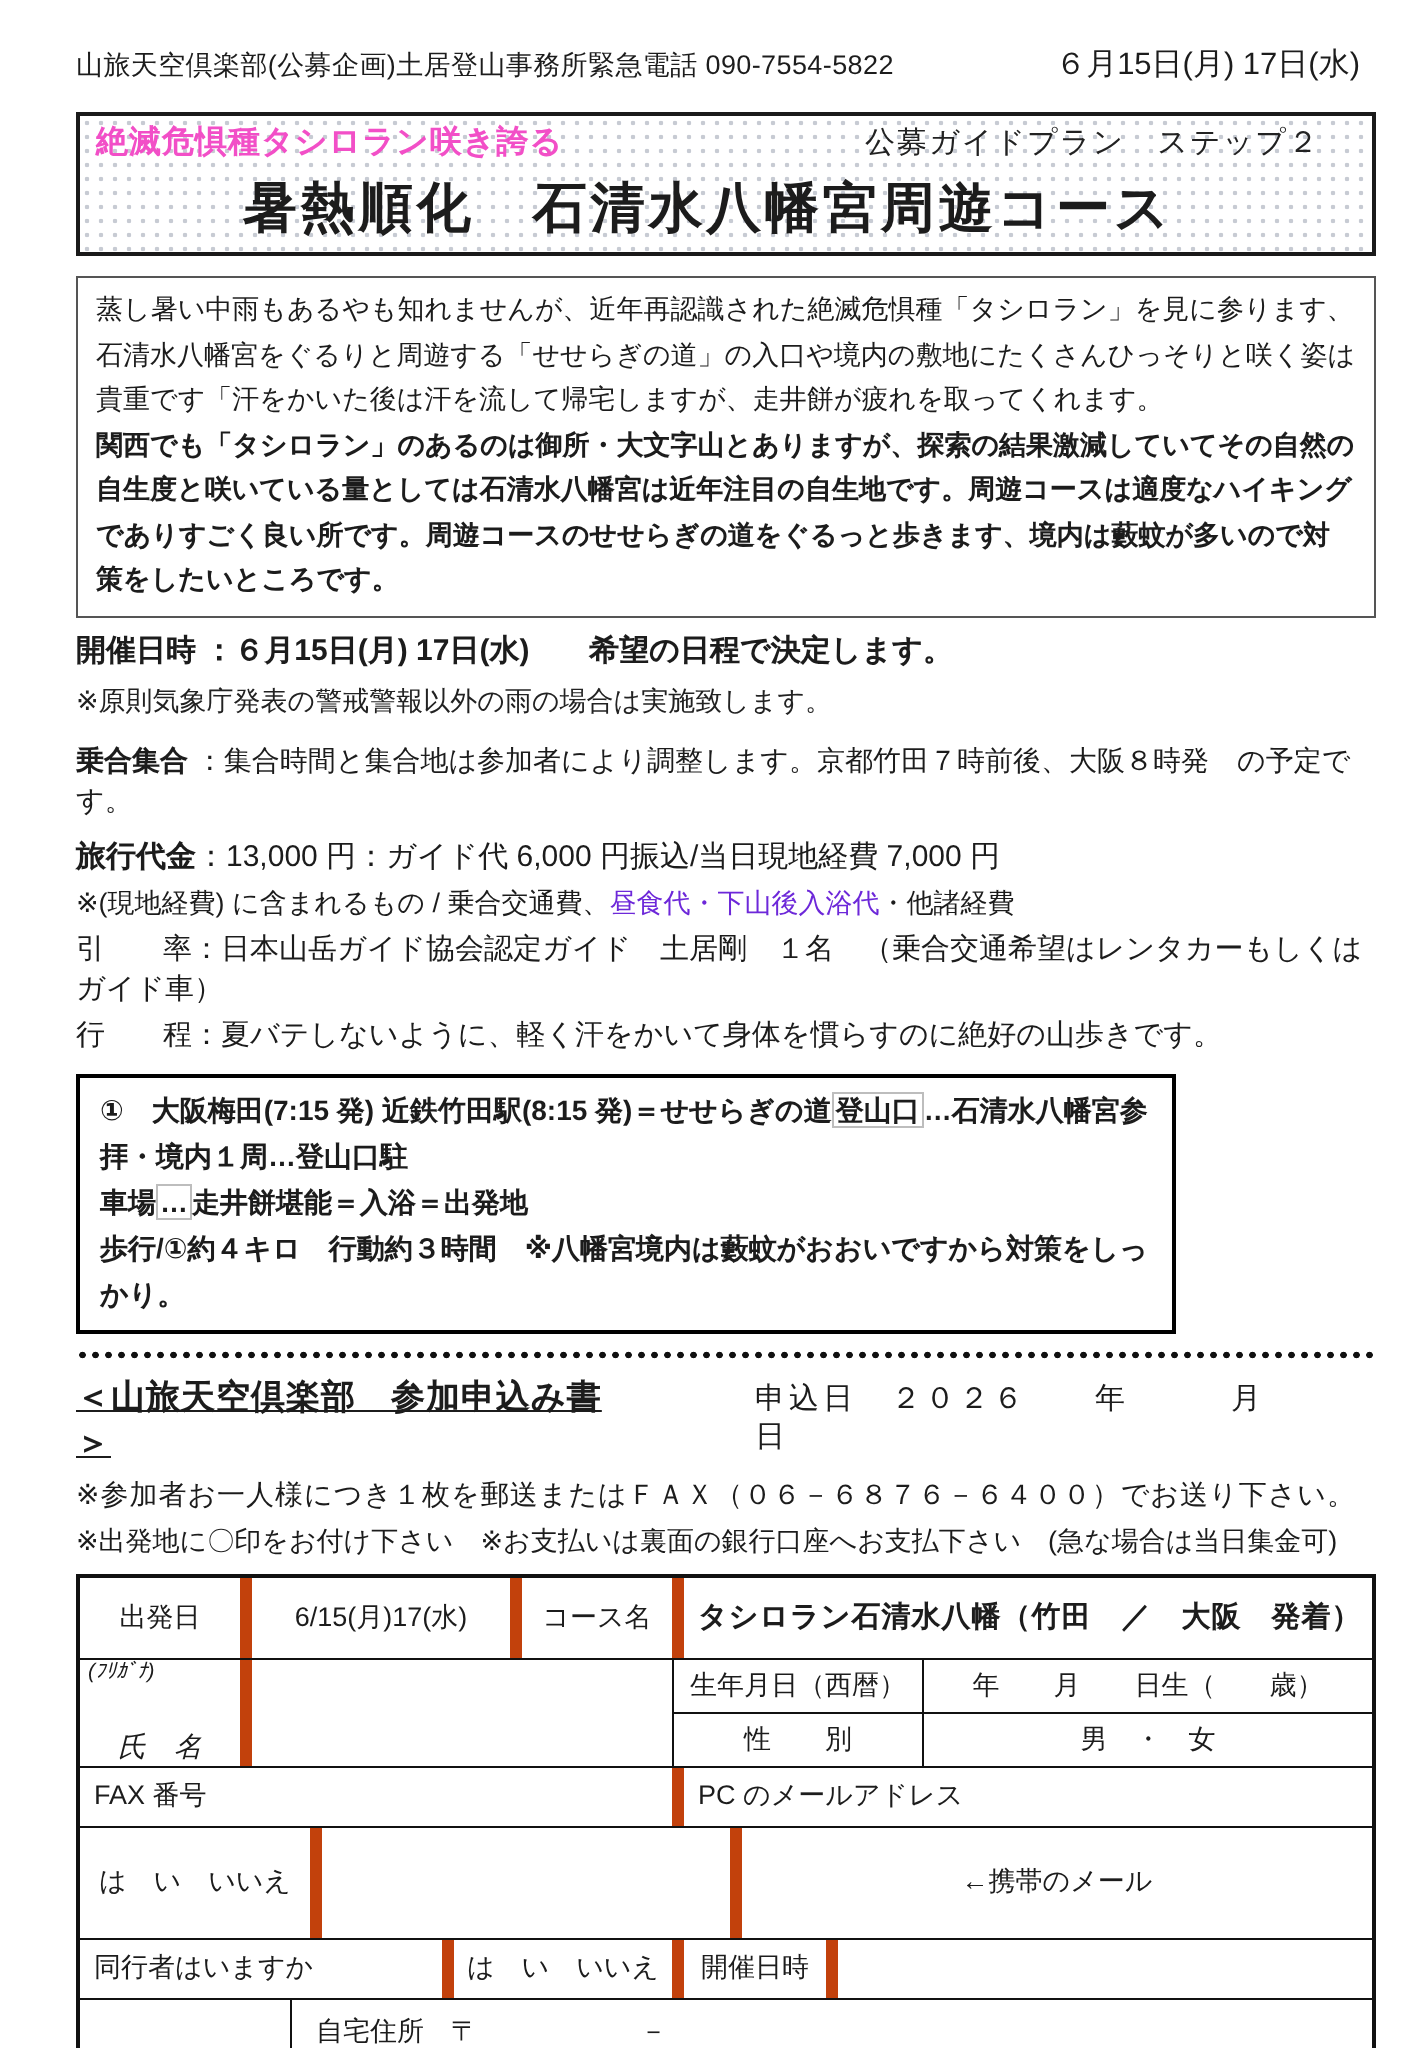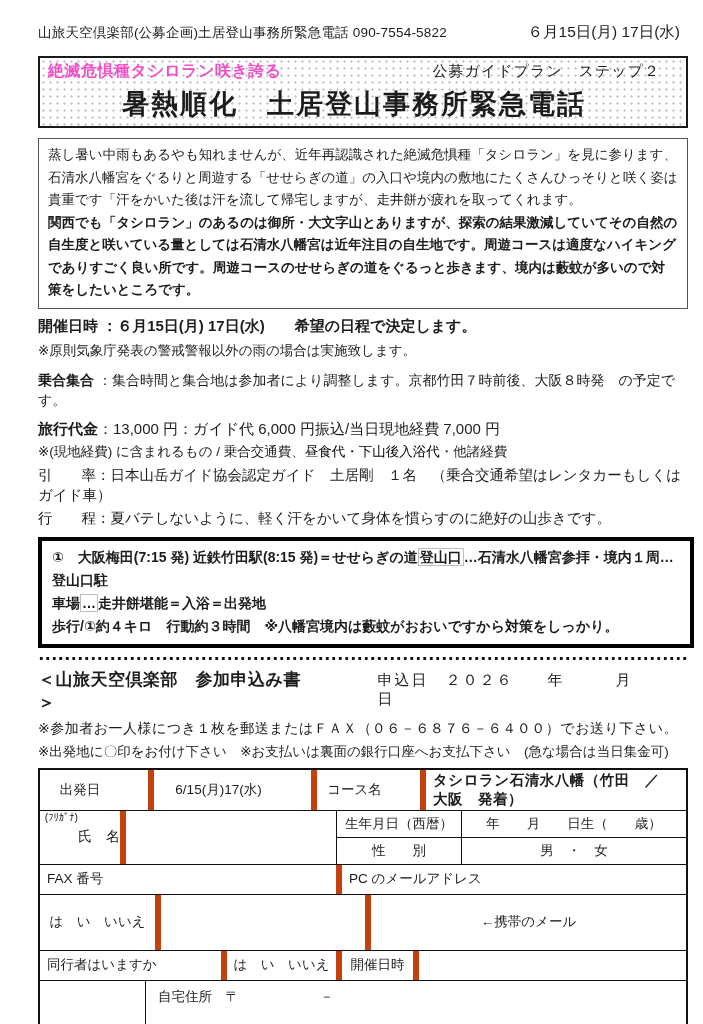--- a/index.html
+++ b/index.html
@@ -39,57 +39,57 @@
 
   
   .details { margin-top:7px; width:650px; }
   .d-line { font-size:14px; line-height:20px; }
   .d-schedule { font-size:15px; font-weight:bold; margin-bottom:5px; }
   .d-weather { font-size:13.5px; margin-bottom:9px; color:#222; }
   .d-meeting { margin-bottom:9px; }
   .d-meeting b, .d-fee b { font-weight:bold; }
   .d-fee { font-size:15px; margin-bottom:3px; }
   .d-expense { font-size:13.5px; margin-bottom:3px; }
-  .red { color:#000000; }
+  .red { color:#6d28d9; }
   .d-guide { font-size:14.5px; margin-bottom:3px; }
   .d-plan { font-size:14.5px; }
 
   
   .itin {
-    margin-top:9px; width:656px; border:4px solid #000000;
+    margin-top:9px; width:550px; border:2px solid #000000;
     padding:5px 10px 6px 10px; font-size:14px; font-weight:bold; line-height:23px;
   }
   .boxed { border:1px solid #bdbdbd; padding:0 1px; }
 
   
   .dots {
     margin-top:8px; width:650px; height:5px;
     background-image: radial-gradient(circle, #111 1.5px, transparent 1.8px);
     background-size:6.5px 5px; background-repeat:repeat-x; background-position:0 50%;
   }
 
   
   .apply-head { margin-top:7px; width:650px; display:flex; align-items:baseline; }
-  .apply-title { font-size:17px; font-weight:bold; letter-spacing:0.5px; }
+  .apply-title { font-size:17px; font-weight:bold; letter-spacing:0.5px;text-decoration:underline; }
   .apply-date { font-size:15px; margin-left:70px; letter-spacing:2px; }
   .apply-note1 { margin-top:6px; font-size:14px; letter-spacing:0.5px; }
   .apply-note2 { margin-top:5px; font-size:13.5px; }
 
   
   .tbl { margin-top:7px; width:650px; border:2px solid #111; }
   .trow { display:flex; border-top:1px solid #111; align-items:stretch; }
-  .trow:first-child { border-top:none;gap:28px; }
+  .trow:first-child { border-top:none; }
   .tcell { border-left:6px solid #c2410c; display:flex; align-items:center; font-size:13.5px; }
   .tcell:first-child { border-left:none; }
   .c-center { justify-content:center; text-align:center; }
   .c-pad { padding-left:7px; }
   .r1 { height:40px; }
   .r1 .course-val { font-weight:bold; font-size:14.5px; letter-spacing:0.5px; }
   .r2 { height:54px; }
-  .name-label { flex-direction:row; justify-content:flex-end; align-items:center; }
+  .name-label { flex-direction:column; justify-content:space-between; align-items:center;font-style:italic; }
   .furigana { font-size:10.5px; align-self:flex-start; padding-left:4px; }
   .name-txt { font-size:14px; }
   .subcol { flex:1; display:flex; flex-direction:column; border-left:1px solid #111; }
   .subrow { display:flex; flex:1; align-items:stretch; }
   .subrow + .subrow { border-top:1px solid #111; }
   .subcell { display:flex; align-items:center; justify-content:center; font-size:13.5px; }
   .subcell + .subcell { border-left:1px solid #111; }
   .r3 { height:30px; }
   .r4 { height:56px; }
   .r5 { height:30px; }
@@ -111,21 +111,21 @@
     <div class="top-header">
       <span class="left">山旅天空倶楽部(公募企画)土居登山事務所緊急電話 090-7554-5822</span>
       <span class="right">６月15日(月) 17日(水)</span>
     </div>
 
     <div class="banner">
       <div class="banner-row1">
         <span class="banner-tagline">絶滅危惧種タシロラン咲き誇る</span>
         <span class="banner-plan">公募ガイドプラン　ステップ２</span>
       </div>
-      <div class="banner-title">暑熱順化　土居登山事務所緊急電話</div>
+      <div class="banner-title">暑熱順化　石清水八幡宮周遊コース</div>
     </div>
 
     <div class="intro">
       <span class="p1">蒸し暑い中雨もあるやも知れませんが、近年再認識された絶滅危惧種「タシロラン」を見に参ります、石清水八幡宮をぐるりと周遊する「せせらぎの道」の入口や境内の敷地にたくさんひっそりと咲く姿は貴重です「汗をかいた後は汗を流して帰宅しますが、走井餅が疲れを取ってくれます。</span><br>
       <span class="p2">関西でも「タシロラン」のあるのは御所・大文字山とありますが、探索の結果激減していてその自然の自生度と咲いている量としては石清水八幡宮は近年注目の自生地です。周遊コースは適度なハイキングでありすごく良い所です。周遊コースのせせらぎの道をぐるっと歩きます、境内は藪蚊が多いので対策をしたいところです。</span>
     </div>
 
     <div class="details">
       <div class="d-line d-schedule">開催日時 ：６月15日(月) 17日(水)　　希望の日程で決定します。</div>
       <div class="d-line d-weather">※原則気象庁発表の警戒警報以外の雨の場合は実施致します。</div>

